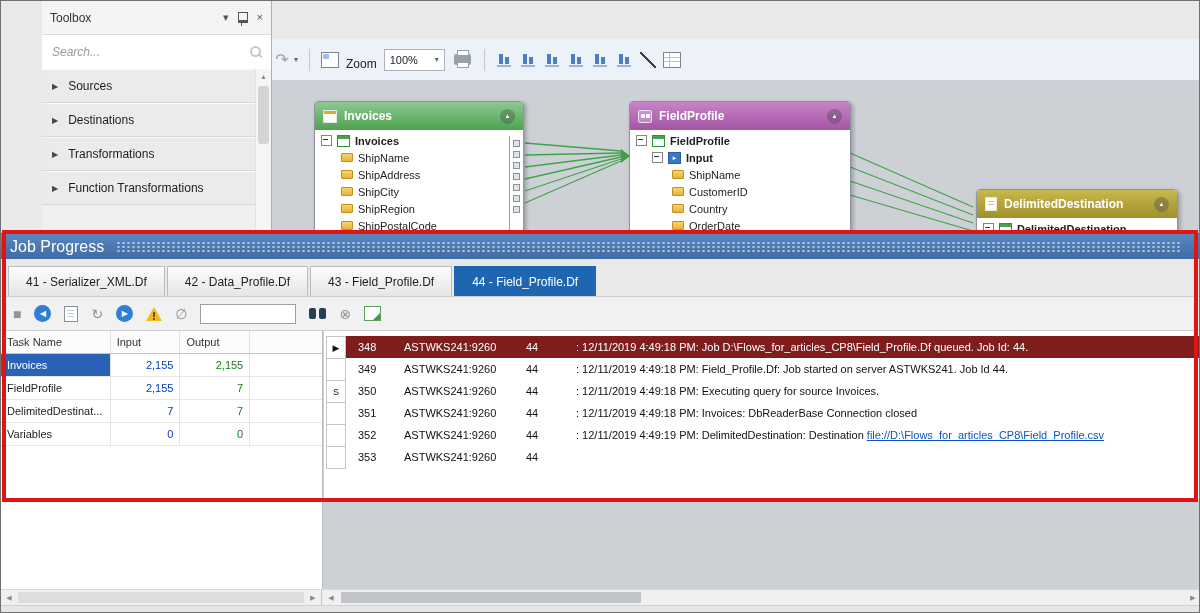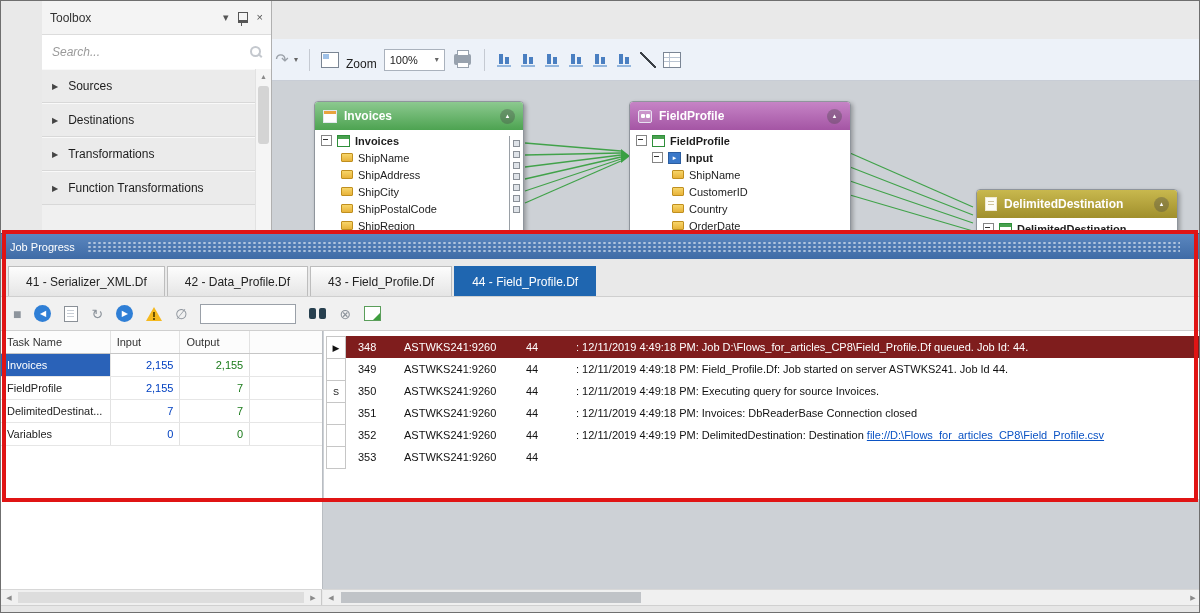--- a/index.html
+++ b/index.html
@@ -103,21 +103,21 @@
              font-size:7px;line-height:10px;text-align:center;flex:none;}
   .field-ico{width:10px;height:7px;background:linear-gradient(#f7d569,#e8b33a);
              border:1px solid #c08f1f;border-radius:1px;flex:none;}
   .ports{position:absolute;top:6px;right:0;bottom:0;width:13px;border-left:1px solid #9aa0a6;
          display:flex;flex-direction:column;align-items:center;padding-top:4px;gap:4px;background:#fff;}
   .port{width:7px;height:7px;background:#dfe3e8;border:1px solid #8a9097;box-sizing:border-box;cursor:pointer;}
 
   
   .jp{position:absolute;left:0;top:232px;width:1200px;height:356px;z-index:10;}
   .jp-title{height:26px;background:linear-gradient(#5b87bf,#3f6ba6);color:#fff;display:flex;
-            align-items:center;padding:0 9px;font-size:11px;border-top:1px solid #33588a;box-sizing:border-box;}
+            align-items:center;padding:0 9px;font-size:16px;border-top:1px solid #33588a;box-sizing:border-box;}
   .jp-drag{flex:1;height:11px;margin:0 12px;background:
       radial-gradient(circle,rgba(255,255,255,.55) 1px,transparent 1.4px);background-size:5px 4px;}
   .jp-tabs{height:38px;background:#e9e9e9;border-bottom:1px solid #cfcfcf;display:flex;
            align-items:flex-end;padding-left:7px;gap:2px;box-sizing:border-box;}
   .jp-tab{height:30px;line-height:30px;padding:0 17px;background:linear-gradient(#fdfdfd,#e5e5e5);
           border:1px solid #bdbdbd;border-bottom:none;color:#222;cursor:pointer;box-sizing:border-box;}
   .jp-tab.active{background:#1f66b0;color:#fff;border-color:#1f66b0;}
   .jp-toolbar{height:34px;background:#f1f1f1;border-bottom:1px solid #cfcfcf;display:flex;
               align-items:center;gap:13px;padding:0 12px;box-sizing:border-box;}
   .jpi{font-size:14px;color:#8d949c;cursor:pointer;display:inline-flex;align-items:center;
@@ -284,25 +284,25 @@
             <div class="tree-row ind1">
               <span class="field-ico"></span>
               <span class="lbl">ShipAddress</span>
             </div>
             <div class="tree-row ind1">
               <span class="field-ico"></span>
               <span class="lbl">ShipCity</span>
             </div>
             <div class="tree-row ind1">
               <span class="field-ico"></span>
+              <span class="lbl">ShipRegion</span>
+            </div>
+            <div class="tree-row ind1">
+              <span class="field-ico"></span>
               <span class="lbl">ShipPostalCode</span>
-            </div>
-            <div class="tree-row ind1">
-              <span class="field-ico"></span>
-              <span class="lbl">ShipRegion</span>
             </div>
           </div>
         <div class="ports" id="invPorts">
             <span class="port"></span>
             <span class="port"></span>
             <span class="port"></span>
             <span class="port"></span>
             <span class="port"></span>
             <span class="port"></span>
             <span class="port"></span>

